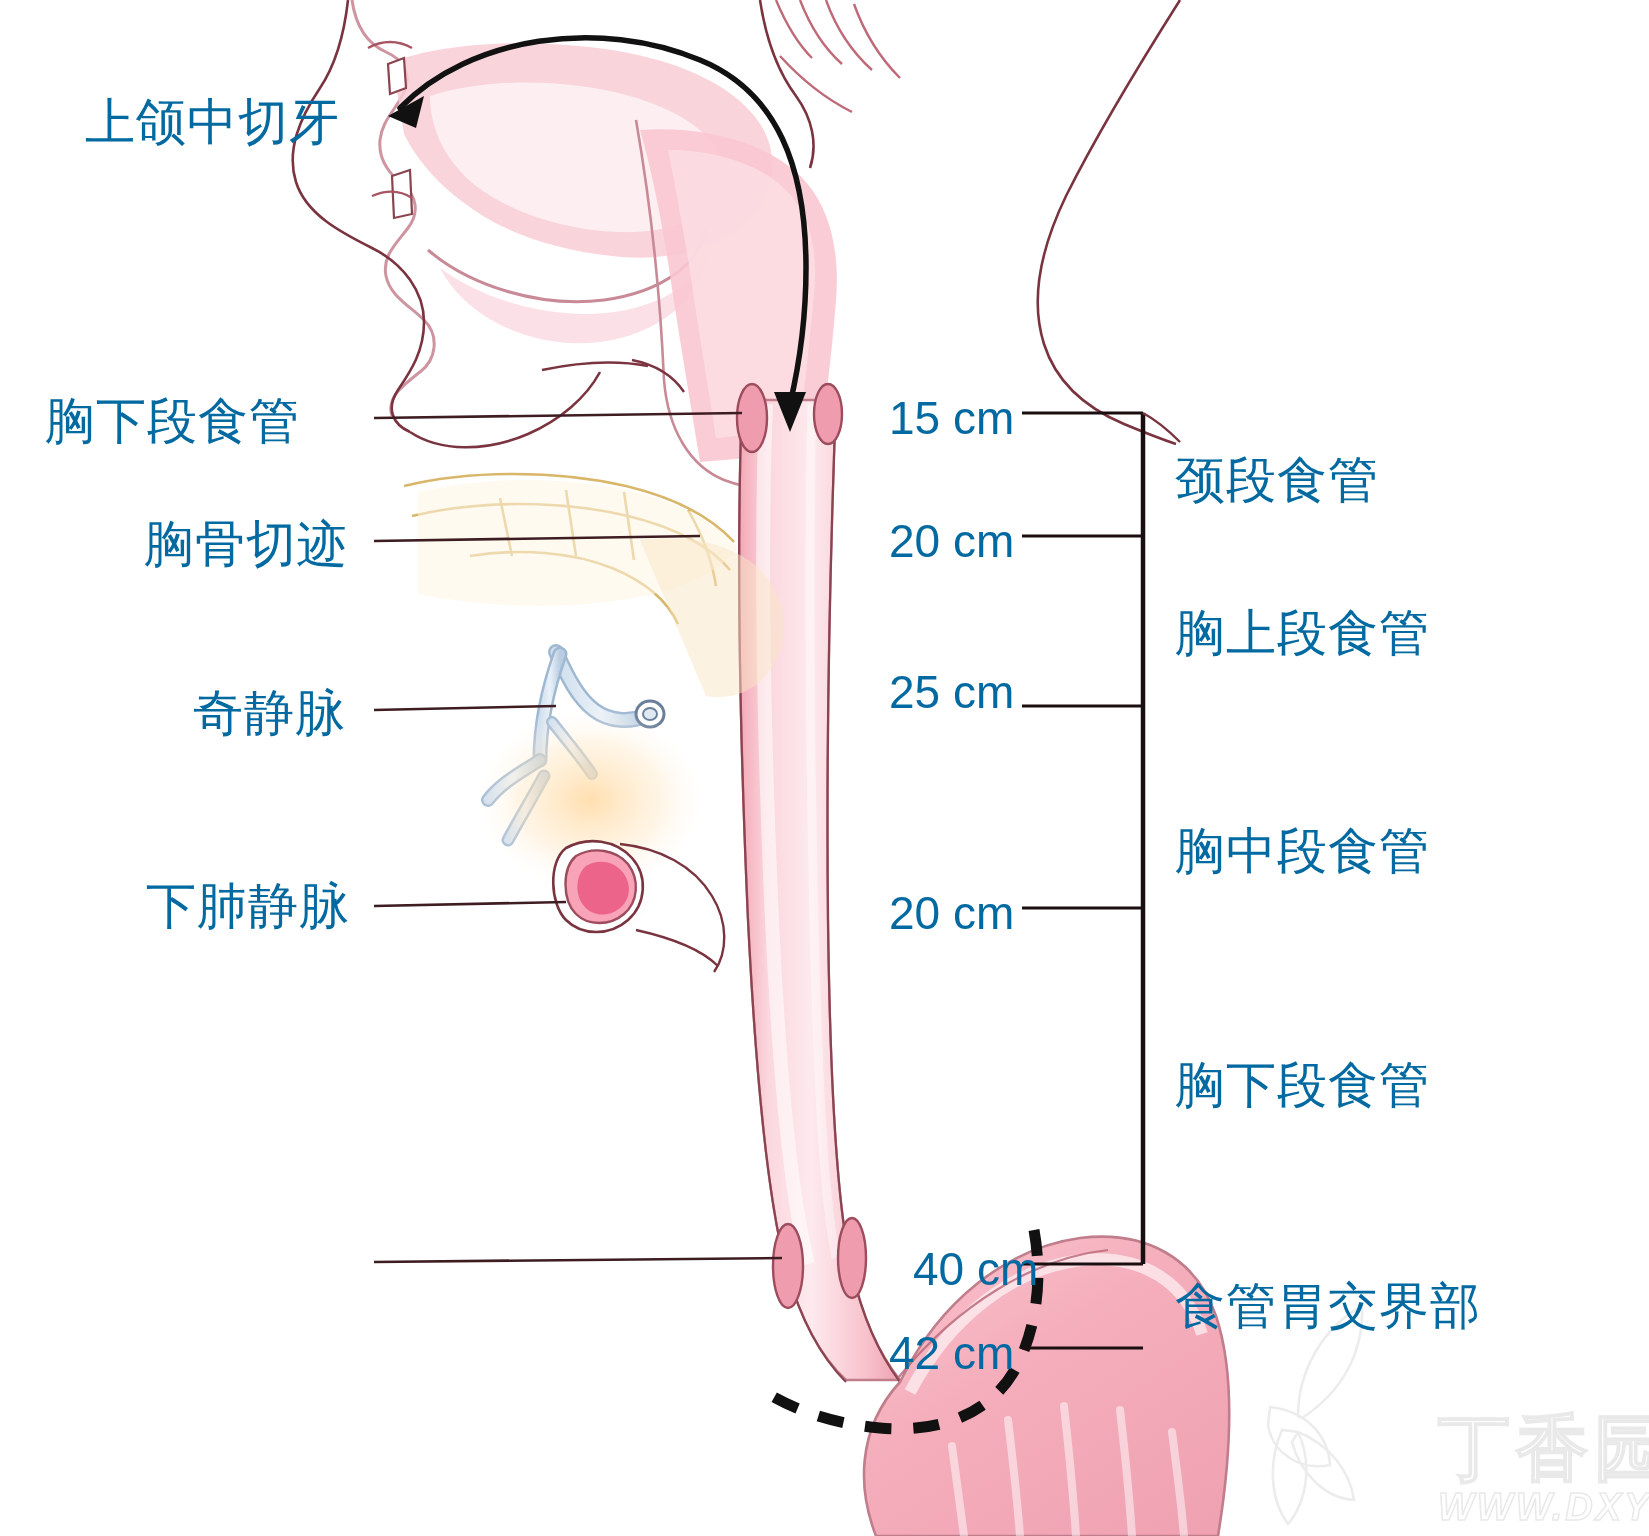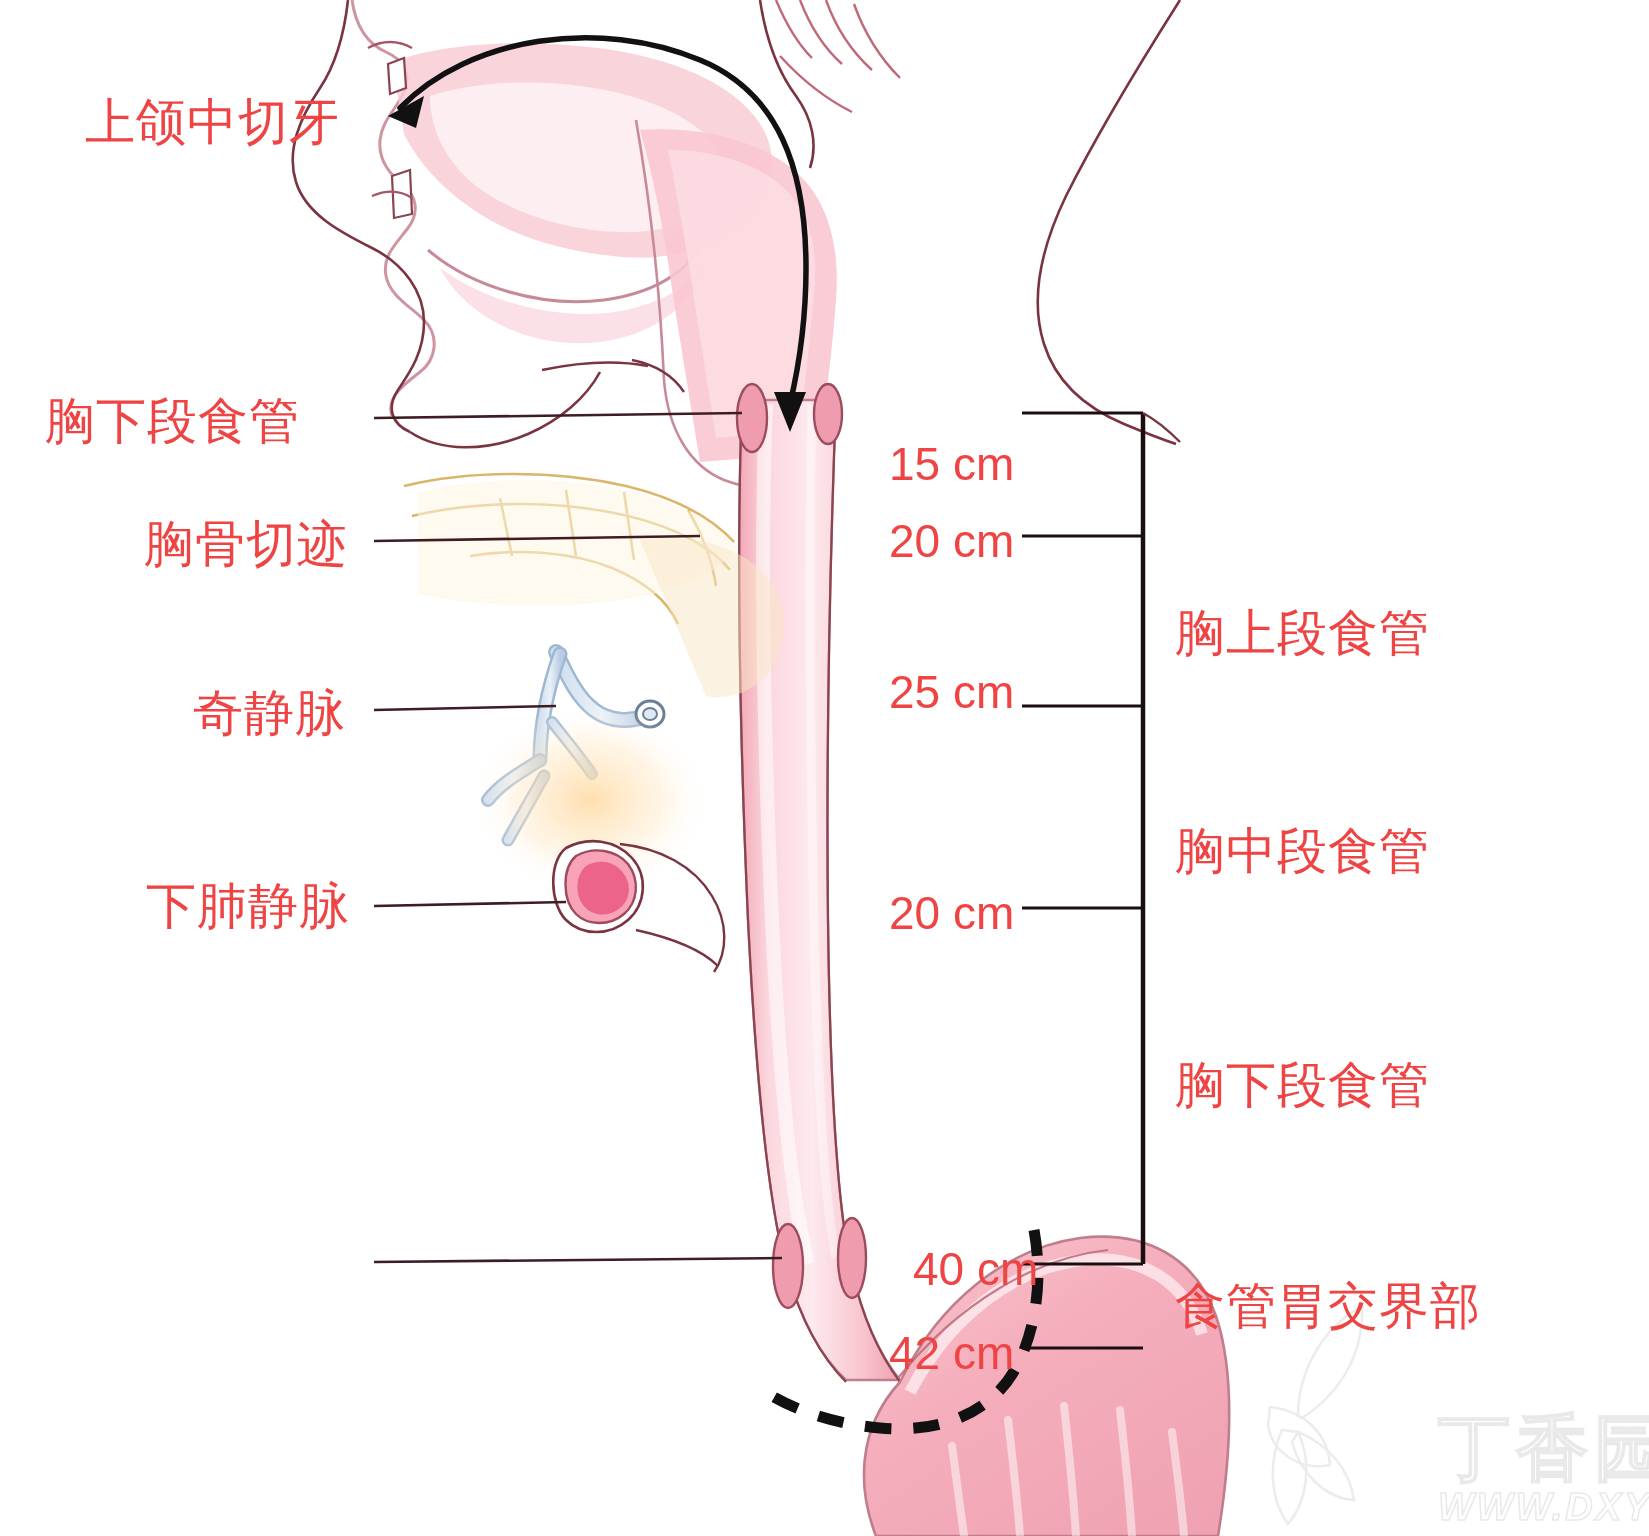--- a/index.html
+++ b/index.html
@@ -19,21 +19,21 @@
     overflow: hidden;
   }
   #art {
     position: absolute;
     left: 0; top: 0;
     width: 1649px;
     height: 1536px;
   }
   .lbl {
     position: absolute;
-    color: #ef4444;
+    color: #0369a1;
     white-space: nowrap;
     line-height: 1;
   }
   .lbl-cn {
     font-family: "Liberation Sans", "DejaVu Sans", sans-serif;
     font-size: 50px;
     letter-spacing: 1px;
   }
   .lbl-cm {
     font-family: "Liberation Sans", "DejaVu Sans", sans-serif;
@@ -286,27 +286,28 @@
       <path d="M1368,1440 C1398,1452 1420,1478 1424,1508 C1394,1506 1370,1480 1362,1450 Z" transform="translate(-70,-8)"></path>
     </g>
   </svg>
 
   <div class="lbl lbl-cn" style="left:85px;  top:97px;">上颌中切牙</div>
   <div class="lbl lbl-cn" style="left:45px;  top:396px;">胸下段食管</div>
   <div class="lbl lbl-cn" style="left:144px; top:519px;">胸骨切迹</div>
   <div class="lbl lbl-cn" style="left:193px; top:688px;">奇静脉</div>
   <div class="lbl lbl-cn" style="left:146px; top:881px;">下肺静脉</div>
 
-  <div class="lbl lbl-cm" style="left:889px; top:395px;margin-top:46px;">15 cm</div>
+  <div class="lbl lbl-cm" style="left:889px; top:395px;">15 cm</div>
   <div class="lbl lbl-cm" style="left:889px; top:518px;">20 cm</div>
   <div class="lbl lbl-cm" style="left:889px; top:669px;">25 cm</div>
   <div class="lbl lbl-cm" style="left:889px; top:890px;">20 cm</div>
   <div class="lbl lbl-cm" style="left:913px; top:1246px;">40 cm</div>
   <div class="lbl lbl-cm" style="left:889px; top:1330px;">42 cm</div>
 
+  <div class="lbl lbl-cn" style="left:1175px; top:455px;">颈段食管</div>
   <div class="lbl lbl-cn" style="left:1175px; top:608px;">胸上段食管</div>
   <div class="lbl lbl-cn" style="left:1175px; top:782px;margin-top:44px;">胸中段食管</div>
   <div class="lbl lbl-cn" style="left:1175px; top:1281px;">食管胃交界部</div>
   <div class="lbl lbl-cn" style="left:1175px; top:1060px;">胸下段食管</div>
 
   <div class="wm-text wm-cn" style="left:1438px; top:1412px;">丁香园</div>
   <div class="wm-text wm-url" style="left:1438px; top:1488px;">WWW.DXY.CN</div>
 
 </div>
 

